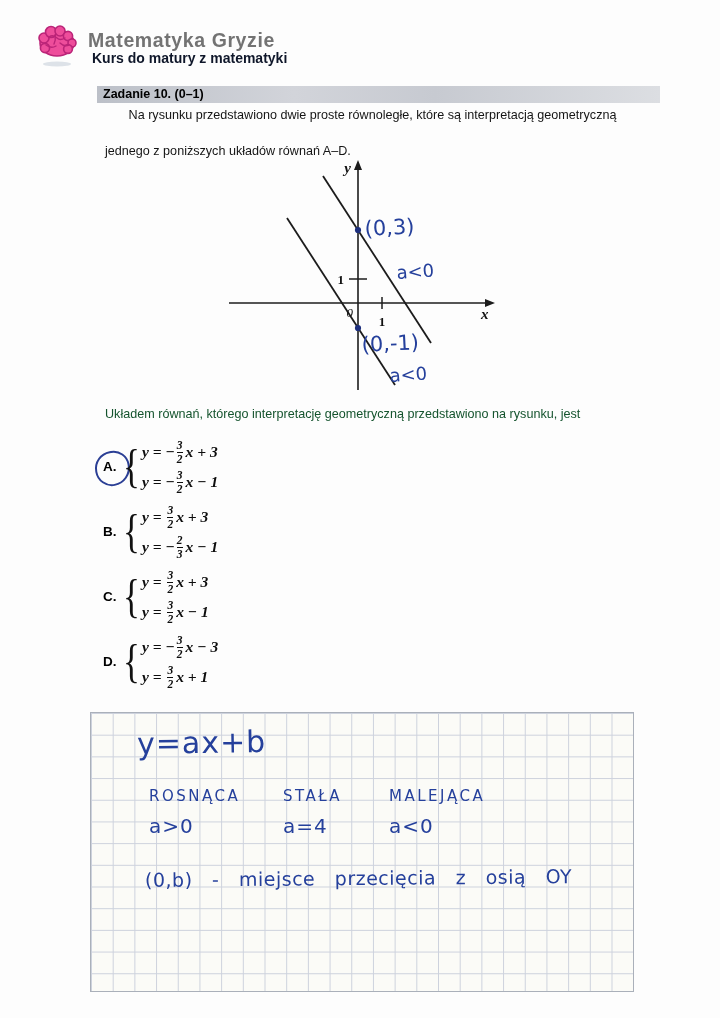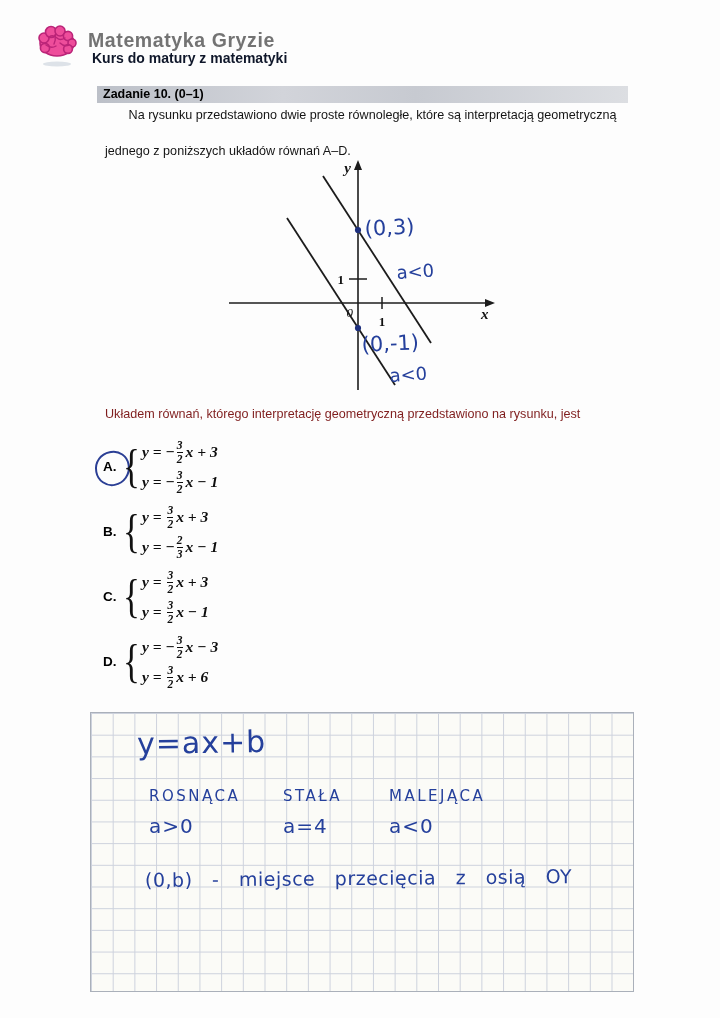--- a/index.html
+++ b/index.html
@@ -11,26 +11,27 @@
   .abs { position:absolute; }
 
   
   .brand-title { left:88px; top:29px; font-size:19.5px; font-weight:700; color:#737373; letter-spacing:0.6px; }
   .brand-tagline { left:92px; top:50px; font-size:14px; font-weight:700; color:#0f172a; }
 
   
   .task-bar {
     left:97px; top:86px; width:531px; height:17px;
     background:linear-gradient(90deg,#bcc0c8 0%,#d2d4da 35%,#c7cad1 60%,#dcdee2 100%);
+    padding-left:32px;
   }
   .task-bar-label { position:absolute; left:6px; top:1px; font-size:12.5px; font-weight:700; color:#000; }
 
   .para { left:105px; width:535px; font-size:12.6px; line-height:20px; color:#151515; }
 
-  .question { left:105px; top:407px; width:540px; font-size:12.6px; color:#7f1d1d; }
+  .question { left:105px; top:407px; width:540px; font-size:12.6px; color:#14532d; }
 
   
   .graph-wrap { left:225px; top:158px; width:270px; height:246px; }
 
   .hand { color:#25409c; font-family:"DejaVu Sans", sans-serif; }
 
   
   .option { position:absolute; left:100px; width:220px; height:62px; }
   .option-label { position:absolute; left:3px; top:22px; font-size:13.5px; font-weight:700; color:#000; }
   .brace {
@@ -161,21 +162,21 @@
       <div class="eq-row"><span>y = </span><span class="frac"><span class="num">3</span><span class="den">2</span></span><span>x + 3</span></div>
       <div class="eq-row"><span>y = </span><span class="frac"><span class="num">3</span><span class="den">2</span></span><span>x − 1</span></div>
     </div>
   </div>
 
   <div class="option" style="top:632px;">
     <span class="option-label">D.</span>
     <span class="brace">{</span>
     <div class="eqs">
       <div class="eq-row"><span>y = −</span><span class="frac"><span class="num">3</span><span class="den">2</span></span><span>x − 3</span></div>
-      <div class="eq-row"><span>y = </span><span class="frac"><span class="num">3</span><span class="den">2</span></span><span>x + 6</span></div>
+      <div class="eq-row"><span>y = </span><span class="frac"><span class="num">3</span><span class="den">2</span></span><span>x + 1</span></div>
     </div>
   </div>
 
   <div class="abs paper">
     <div class="note-formula hand">y=ax+b</div>
 
     <div class="note-col hand" style="left:58px;">
       <div class="note-col-title">ROSNĄCA</div>
       <div class="note-col-cond">a&gt;0</div>
     </div>

